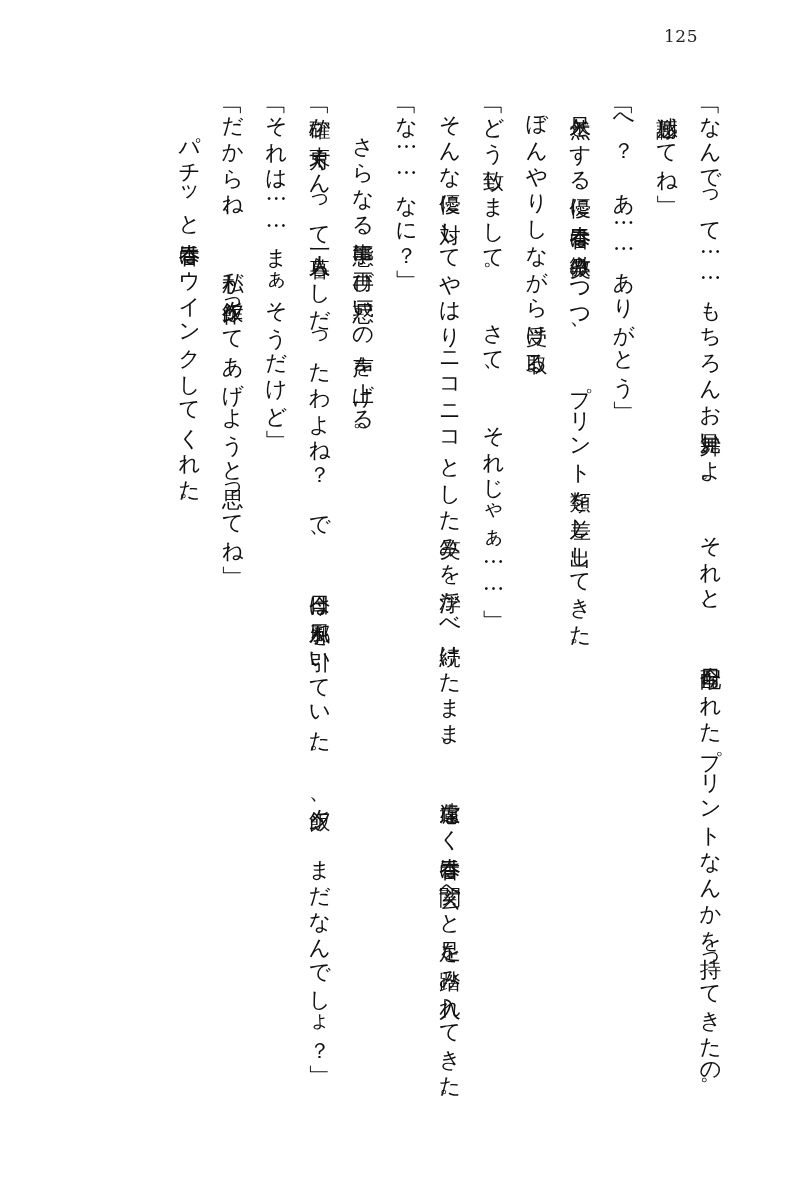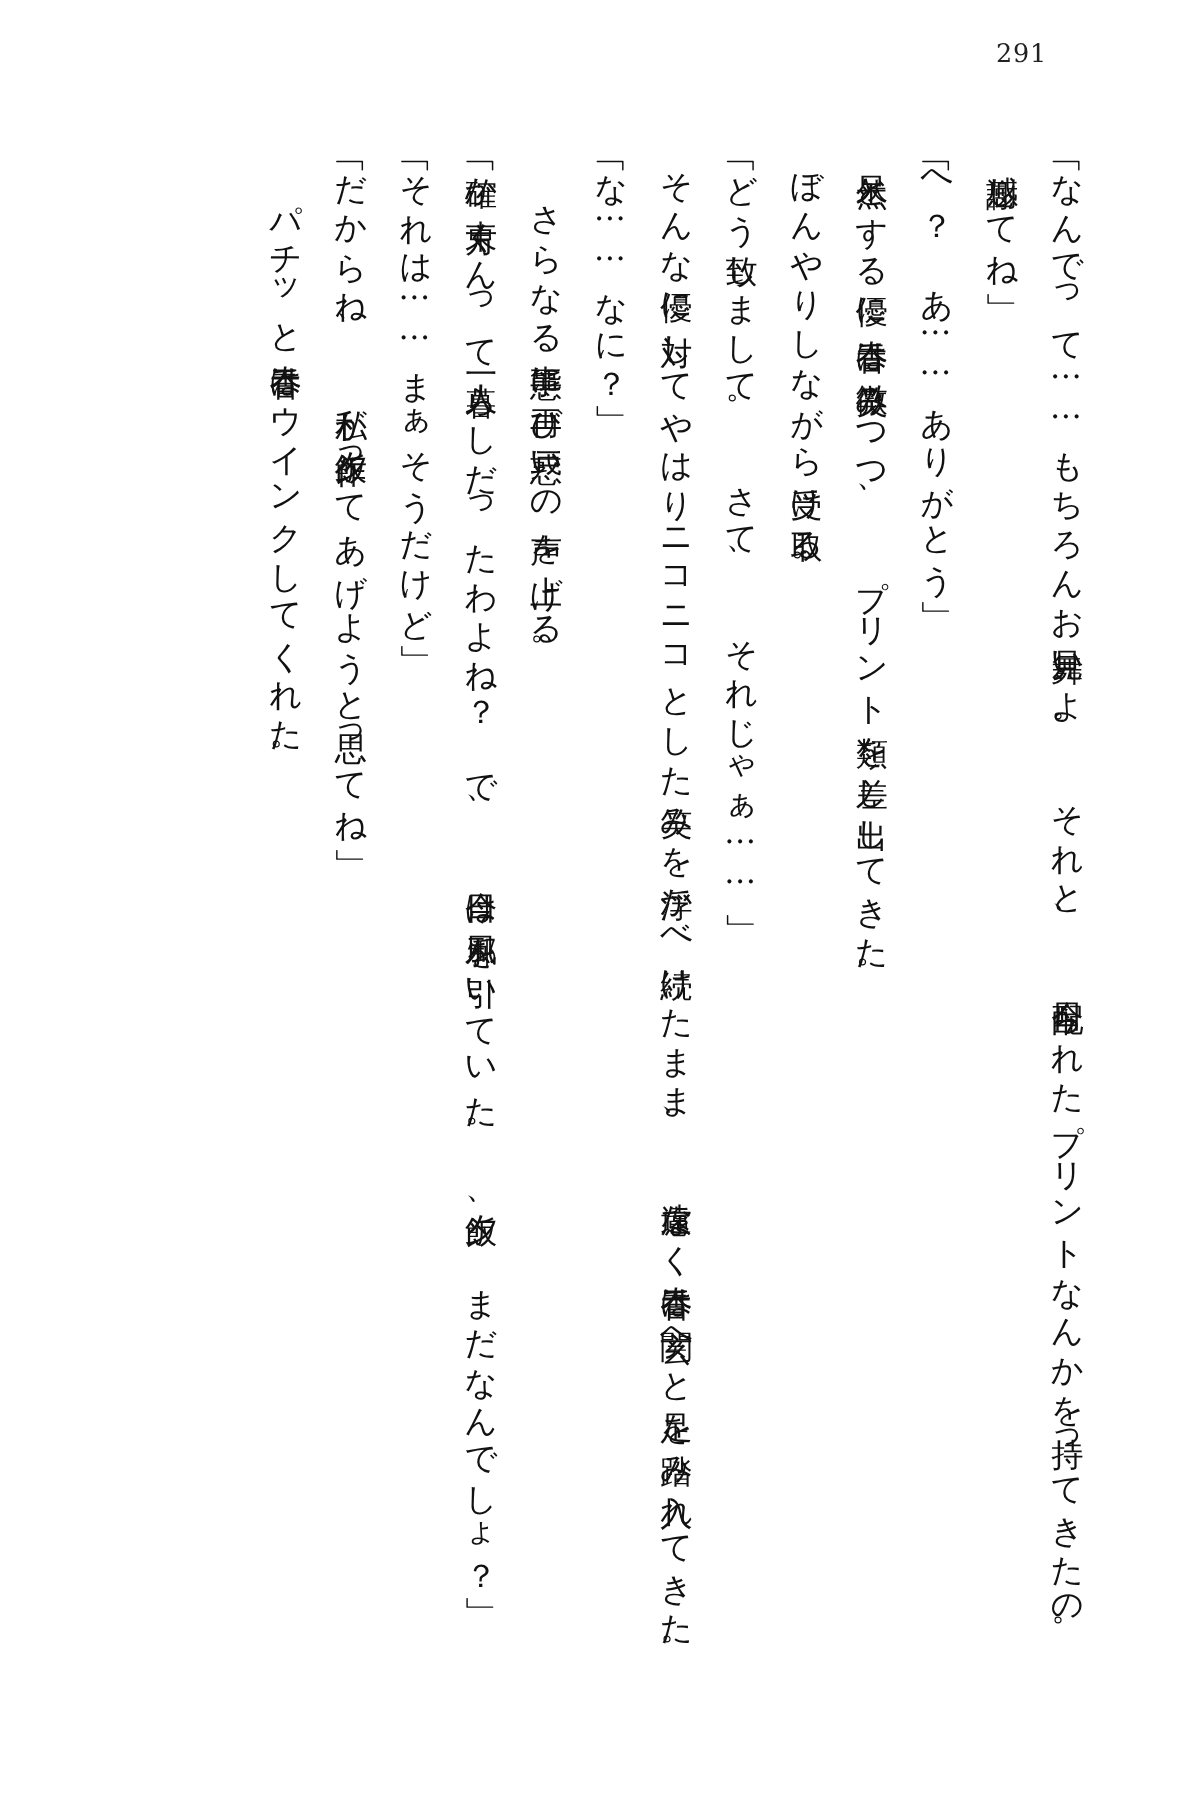--- a/index.html
+++ b/index.html
@@ -62,21 +62,21 @@
 
   .para.indent {
     text-indent: 1em;
   }
 </style>
 </head>
 <body>
 
 <div class="page">
 
-  <div class="page-number">291</div>
+  <div class="page-number">125</div>
 
   <div class="text-body">
     <p class="para">「なんでって……もちろんお見舞いよ。 それと、 今日配られたプリントなんかを持ってきたの。 感謝してね」</p>
     <p class="para">「へ？ あ……ありがとう」</p>
     <p class="para">呆然とする優に春香は微笑みつつ、 プリント類を差し出してきた。</p>
     <p class="para">ぼんやりしながら受け取る。</p>
     <p class="para">「どう致しまして。 さて、 それじゃぁ……」</p>
     <p class="para">そんな優に対してやはりニコニコとした笑みを浮かべ続けたまま、 遠慮なく春香は玄関へと足を踏み入れてきた。</p>
     <p class="para">「な……なに？」</p>
     <p class="para indent">さらなる事態に再び戸惑いの声を上げる。</p>

